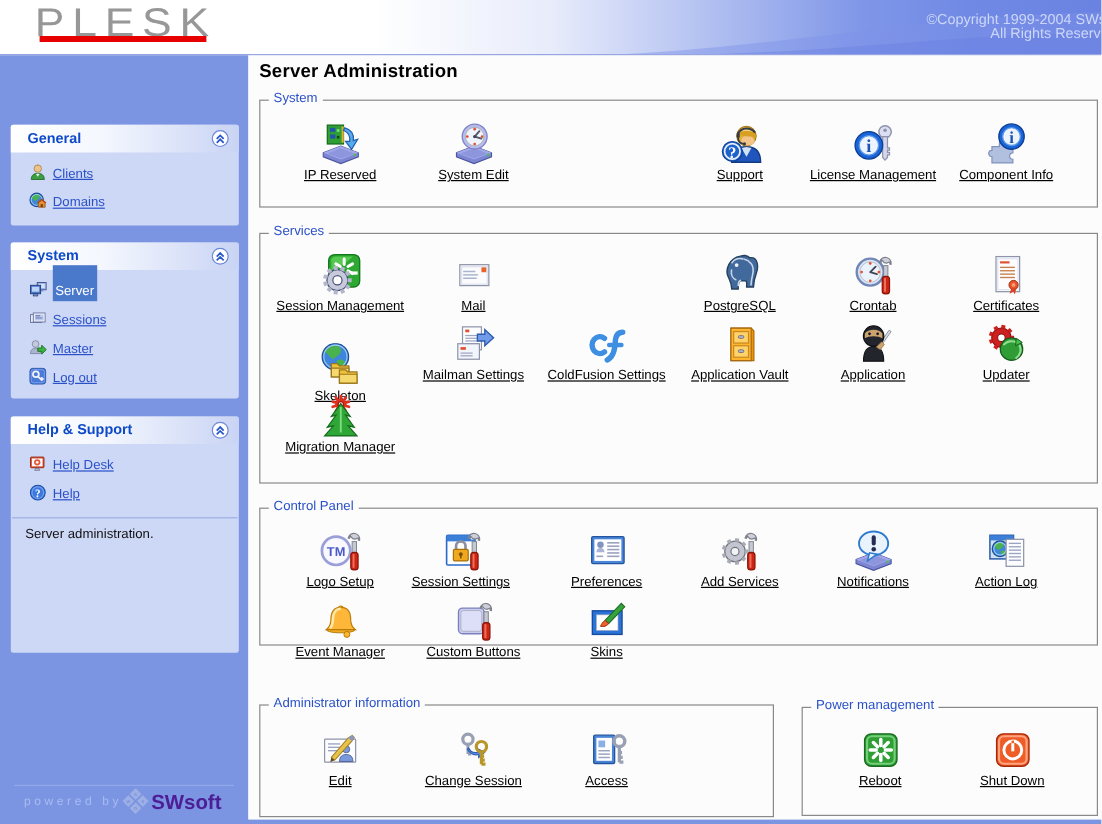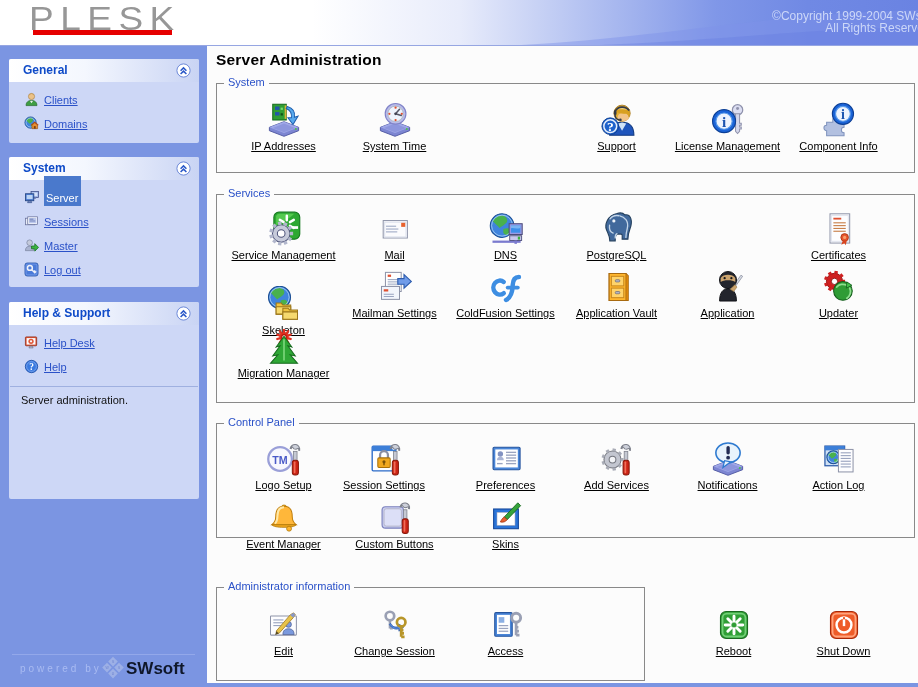--- a/index.html
+++ b/index.html
@@ -5,36 +5,36 @@
 #page { position:relative; width:918px; height:687px; }
 
 #header { position:absolute; left:0; top:0; width:918px; height:46px; overflow:hidden;
   background:linear-gradient(90deg,#ffffff 0%,#ffffff 34%,#e8ecfb 50%,#b3c1f1 64%,#8097e8 78%,#7089e4 88%,#6a83e2 100%);
   border-bottom:1px solid #96a6e2; }
 #plesk { position:absolute; left:29px; top:0px; font-size:37px; font-weight:400; letter-spacing:6.5px; color:#979797; transform:scaleY(0.9); transform-origin:left top; }
 #plesk-bar { position:absolute; left:33px; top:30px; width:139px; height:4.5px; background:#e60000; }
 .cpy { position:absolute; font-size:12px; color:#ccd7f8; white-space:nowrap; }
 
 #sidebar { position:absolute; left:0; top:46px; width:207px; height:641px; background:#7b95e2; }
-.pnl { position:absolute; left:9px; width:190px; background:#cdd7f6; border-radius:2px; }
+.pnl { position:absolute; left:9px; width:190px; background:#cdd7f6; border-radius:2px;margin-top:45px; }
 .ph { position:relative; height:23px; background:linear-gradient(90deg,#ffffff 0%,#f4f7fe 40%,#c9d4f4 100%); border-radius:2px 2px 0 0; }
 .pt { position:absolute; left:14px; top:4px; font-size:12px; font-weight:bold; color:#0e4ac8; }
 .chv { position:absolute; right:8px; top:4px; }
 .pi { position:relative; height:24px; padding-left:15px; padding-top:3px; white-space:nowrap; }
 .pi svg { vertical-align:-3px; margin-right:5px; }
 .lnk { font-size:11px; color:#2a51c8; text-decoration:underline; }
 .sel { font-size:11px; color:#ffffff; background:#4a79cc; padding:16px 3px 2px 2px; }
 .ph + .pi { margin-top:5px; }
 .sep { margin:8px 1px 0 1px; border-top:1px solid #9fb0e0; }
 .srvadm { margin:7px 0 0 12px; font-size:11px; color:#111; }
 
 #powered { position:absolute; left:0; top:608px; width:207px; }
 #pline { border-top:1px solid #93a8ea; margin:0 12px; }
 #ptext { margin:8px 0 0 20px; font-size:10px; letter-spacing:3px; color:#a9bbf2; display:inline-block; }
-#swsoft { position:absolute; left:100px; top:2px; font-size:17px; color:#0f172a; letter-spacing:0; }
+#swsoft { position:absolute; left:100px; top:2px; font-size:17px; color:#4c1d95; letter-spacing:0; }
 #swsoft b { font-weight:bold; font-family:"Liberation Sans",sans-serif; }
 
 #main { position:absolute; left:207px; top:46px; width:711px; height:637px; background:#fcfcfc; }
 #strip { position:absolute; left:0; top:683px; width:918px; height:4px; background:#7b95e2; }
 h1 { position:absolute; left:216px; top:51px; font-size:15.5px; color:#000000; font-weight:bold; letter-spacing:0.2px; }
 .fs { position:absolute; border:1px solid #898989; }
 .lg { position:absolute; left:7px; top:-8px; background:#fcfcfc; padding:0 4px; font-size:11px; color:#2a51c8; }
 .it { position:absolute; width:124px; text-align:center; }
 .it svg { display:block; margin:0 auto; }
 .lb { margin-top:2px; font-size:11px; color:#000; text-decoration:underline; white-space:nowrap; }
@@ -158,56 +158,59 @@
     </div>
 <div class="fs" style="left:216px;top:194px;width:699px;height:209px">
       <span class="lg">Services</span>
     </div>
 <div class="fs" style="left:216px;top:423px;width:699px;height:115px">
       <span class="lg">Control Panel</span>
     </div>
 <div class="fs" style="left:216px;top:587px;width:429px;height:94px">
       <span class="lg">Administrator information</span>
     </div>
+<div class="fs" style="left:668px;top:589px;width:247px;height:91px">
+      <span class="lg">Power management</span>
+    </div>
 <div class="it" style="left:221.5px;top:102px">
       <svg width="36" height="36" viewBox="0 0 32 32">
         <g transform="translate(0,1)">
           <path d="M3,21.5 L16,16.5 L29,21.5 L29,24.5 L16,29.5 L3,24.5 Z" fill="#7d86d2" stroke="#4c559f" stroke-width="0.8"></path>
           <path d="M3,21.5 L16,16.5 L29,21.5 L16,26.5 Z" fill="#a0a8e8"></path>
           <path d="M6,22 L16,18.2 L26,22 L16,25.8 Z" fill="#8d96dd"></path>
           <circle cx="26.5" cy="23" r="0.9" fill="#49c24c"></circle>
         </g>
         <rect x="6" y="2" width="12" height="14" fill="#2f9e33" stroke="#156a1c" stroke-width="0.9"></rect>
         <rect x="16.6" y="3" width="1.6" height="12" fill="#d8b23a"></rect>
         <rect x="8" y="4" width="4" height="3" fill="#2255aa"></rect>
         <rect x="8" y="9" width="4" height="3" fill="#2255aa"></rect>
         <rect x="13" y="5" width="2" height="2" fill="#77dd77"></rect>
         <rect x="13" y="10" width="2" height="2" fill="#114f16"></rect>
         <path d="M19,4 C24,5.5 26,9 25.3,13.5 L28.5,12.5 L24,20 L19.5,14 L22.6,14 C23,10.5 22,7.5 18,5.8 Z" fill="#58aaee" stroke="#1f5fae" stroke-width="0.9"></path>
       </svg>
-      <div class="lb">IP Addresses</div>
+      <div class="lb">IP Reserved</div>
     </div>
 <div class="it" style="left:332.5px;top:102px">
       <svg width="36" height="36" viewBox="0 0 32 32">
         <g transform="translate(0,1)">
           <path d="M3,21.5 L16,16.5 L29,21.5 L29,24.5 L16,29.5 L3,24.5 Z" fill="#7d86d2" stroke="#4c559f" stroke-width="0.8"></path>
           <path d="M3,21.5 L16,16.5 L29,21.5 L16,26.5 Z" fill="#a0a8e8"></path>
           <path d="M6,22 L16,18.2 L26,22 L16,25.8 Z" fill="#8d96dd"></path>
           <circle cx="26.5" cy="23" r="0.9" fill="#49c24c"></circle>
         </g>
         <circle cx="16.5" cy="10.5" r="9.2" fill="#b9bce8" stroke="#7f82c8" stroke-width="1"></circle>
         <circle cx="16.5" cy="10.5" r="6.8" fill="#eef3fd" stroke="#9aa" stroke-width="0.5"></circle>
         <circle cx="16.5" cy="5" r="1" fill="#e05030"></circle>
         <circle cx="16.5" cy="16" r="1" fill="#e05030"></circle>
         <circle cx="11" cy="10.5" r="1" fill="#e05030"></circle>
         <circle cx="22" cy="10.5" r="1" fill="#e05030"></circle>
         <path d="M16.5,10.5 L20,6.5 M16.5,10.5 L21.5,12" stroke="#555566" stroke-width="1.4" stroke-linecap="round"></path>
         <circle cx="16.5" cy="10.5" r="1.2" fill="#445"></circle>
       </svg>
-      <div class="lb">System Time</div>
+      <div class="lb">System Edit</div>
     </div>
 <div class="it" style="left:554.5px;top:102px">
       <svg width="36" height="36" viewBox="0 0 32 32">
         <path d="M9.5,29.5 C9.5,21 14.5,18 20.5,18 C26.5,18 31,21 31,29.5 Z" fill="#1f55bc" stroke="#123a80" stroke-width="1"></path>
         <path d="M20.5,18.2 L24.2,19 L20.5,25.5 L16.8,19 Z" fill="#cfe2f6"></path>
         <circle cx="20.5" cy="10" r="7.2" fill="#e2ae35" stroke="#a87818" stroke-width="0.8"></circle>
         <path d="M16.5,14.2 C16.5,11.5 18.5,9.8 21,9.8 C23.5,9.8 25.8,11 26.5,13 C26.8,13.8 26.5,14.8 26,15.6 C24.5,16.6 22.5,17.2 20.5,17.2 C19,17.2 17.5,16.5 16.9,15.6 Z" fill="#f2c488"></path>
         <path d="M14.5,7 C16,4.6 19,3.6 21.5,4.2 C24.5,4.9 26.5,6.5 27,9 C27.3,10.8 27,12.5 26.3,13.8 C26.3,12 25.6,10.8 24.4,10.2 C21.5,10.8 18.2,10.4 16.3,9.2 C15.8,10.2 15.3,11.8 15.2,13.5 C14.3,11.3 13.8,8.8 14.5,7 Z" fill="#d8a020"></path>
         <path d="M15.8,6.8 C17.2,4.9 19.8,4.1 22,4.7 C23.5,5.1 24.8,5.9 25.6,7 C23,6.2 19,6.2 15.8,6.8 Z" fill="#f0d07a"></path>
         <path d="M14.2,8.2 A7.6,7.6 0 0 1 26.8,7.6" fill="none" stroke="#333a48" stroke-width="1.5"></path>
@@ -245,57 +248,59 @@
 <div class="it" style="left:221.5px;top:211px">
       <svg width="36" height="36" viewBox="0 0 32 32">
         <rect x="7" y="1" width="23" height="24" rx="4.5" fill="#2da832" stroke="#157a1e" stroke-width="1"></rect>
         <path d="M9,4.5 A3.5,3.5 0 0 1 12,2.5 L25,2.5 C21,6.5 14,11 9,12.5 Z" fill="#55c94f"></path>
         <path d="M18.5,8.3 L18.5,4.3 M21.3,9.9 L24.7,7.9 M21.3,13.1 L24.7,15.1 M18.5,14.7 L18.5,18.7 M15.7,13.1 L12.3,15.1 M15.7,9.9 L12.3,7.9" stroke="#ffffff" stroke-width="2.2" fill="none" stroke-linecap="round"></path>
         <rect x="23.5" y="13.5" width="5" height="2.4" fill="#ffffff"></rect>
         <circle cx="13.5" cy="20" r="7.8" fill="#c6cada" stroke="#4c5278" stroke-width="0.9"></circle>
         <path d="M21.1,20.0 L24.1,20.0 M19.9,24.1 L22.4,25.7 M16.7,26.9 L17.9,29.6 M12.4,27.5 L12.0,30.5 M8.5,25.7 L6.6,28.0 M6.2,22.1 L3.3,23.0 M6.2,17.9 L3.3,17.0 M8.5,14.3 L6.6,12.0 M12.4,12.5 L12.0,9.5 M16.7,13.1 L17.9,10.4 M19.9,15.9 L22.4,14.3" stroke="#b2b7cc" stroke-width="3" fill="none"></path>
         <circle cx="13.5" cy="20" r="3.4" fill="#ffffff" stroke="#4c5278" stroke-width="0.9"></circle>
       </svg>
-      <div class="lb">Service Management</div>
+      <div class="lb">Session Management</div>
     </div>
 <div class="it" style="left:332.5px;top:211px">
       <svg width="36" height="36" viewBox="0 0 32 32">
         <rect x="5.5" y="8.5" width="21.5" height="15.5" fill="#fbfbfd" stroke="#8d93a8" stroke-width="0.9"></rect>
         <rect x="6.8" y="10" width="19" height="13" fill="none" stroke="#dfe3ee" stroke-width="1"></rect>
         <rect x="21.5" y="10.5" width="3.6" height="3.6" fill="#e8622e"></rect>
         <rect x="8" y="13.0" width="9" height="1.1" fill="#aab4cc"></rect>
         <rect x="8" y="15.5" width="11" height="1.1" fill="#aab4cc"></rect>
         <rect x="8" y="18.0" width="10" height="1.1" fill="#aab4cc"></rect>
       </svg>
       <div class="lb">Mail</div>
     </div>
-<div class="it" style="left:443.5px;top:211px">
-      <svg width="36" height="36" viewBox="0 0 32 32">
-        <rect x="4" y="26.3" width="25" height="2" fill="#7a7ace"></rect>
-        <circle cx="12.5" cy="13" r="10.5" fill="#3f84dd" stroke="#1c4f94" stroke-width="0.9"></circle>
-        <path d="M4.1,8.8 C 8.3,3.5 14.6,2.5 16.7,6.7 C 18.8,10.9 12.5,13.0 10.4,15.1 Z" fill="#49b14d"></path>
-        <path d="M13.6,16.1 C 17.8,14.1 20.9,16.1 19.9,19.3 C 17.8,22.5 14.6,21.4 13.6,19.3 Z" fill="#49b14d"></path>
-        <circle cx="12.5" cy="13" r="9.3" fill="none" stroke="#bdddf6" stroke-width="0.8" opacity="0.8"></circle>
-        <rect x="18.8" y="11.3" width="11.6" height="9.6" fill="#9a9ae4" stroke="#4c4c7a" stroke-width="0.9"></rect>
-        <rect x="20.4" y="12.9" width="8.4" height="6.4" fill="#3d8fea"></rect>
-        <path d="M20.4,12.9 L28.8,12.9 L28.8,15 C25,16.5 22,14.5 20.4,15.5 Z" fill="#7ab4f2"></path>
-        <rect x="19.3" y="22" width="10.6" height="4.2" fill="#c8c8ec" stroke="#4c4c7a" stroke-width="0.8"></rect>
-        <rect x="26.5" y="22.8" width="2" height="2.6" fill="#3db13d"></rect>
-        <rect x="23.5" y="26.2" width="2.2" height="3" fill="#7a7ace"></rect>
-      </svg>
-      <div class="lb">DNS</div>
-    </div>
 <div class="it" style="left:554.5px;top:211px">
       <svg width="36" height="36" viewBox="0 0 32 32">
         <path d="M16,2.2 C19,1.2 21.5,1.8 23,3.4 C25.5,3 27.6,4.4 28.3,6.8 C29.3,10 28.6,13 27.6,15.5 C26.6,18 25.9,21 25.7,25 L20.6,25 C20.6,22 21,20.5 19.4,20.5 L16.4,20.5 C14.6,20.5 14.4,22.5 14.4,26.5 L9.6,26.5 C9.6,22 8,20 6.6,16.5 C5,12.5 7.2,3.8 16,2.2 Z" fill="#41699c" stroke="#24405e" stroke-width="1"></path>
         <path d="M9.8,7 C11.8,4.3 15,3.6 17.8,4.2 M23.8,7.5 C25.5,9.7 25.9,12.5 25.1,15.7 C24.4,18.5 23.9,20.5 23.9,23.5 M19,4.5 C21,5 22.5,6 23.4,7.2" fill="none" stroke="#c3d5e8" stroke-width="1.2" stroke-linecap="round"></path>
         <circle cx="13.2" cy="8.8" r="1.4" fill="#eef3f9"></circle>
         <path d="M9.4,12.5 C8.9,16 10.4,18.8 12.6,19.6 M14.4,24 C14.4,22 14.8,20.8 16,20.2" fill="none" stroke="#c3d5e8" stroke-width="1.2" stroke-linecap="round"></path>
       </svg>
       <div class="lb">PostgreSQL</div>
+    </div>
+<div class="it" style="left:665.5px;top:211px">
+      <svg width="36" height="36" viewBox="0 0 32 32">
+        <circle cx="13.5" cy="14" r="10" fill="#d9e6f4" stroke="#7287b8" stroke-width="1.8"></circle>
+        <circle cx="13.5" cy="14" r="7.6" fill="#eaf2fb" stroke="#aab" stroke-width="0.5"></circle>
+        <circle cx="13.5" cy="7.6" r="1" fill="#e05030"></circle>
+        <circle cx="13.5" cy="20.4" r="1" fill="#e05030"></circle>
+        <circle cx="7.1" cy="14" r="1" fill="#e05030"></circle>
+        <circle cx="19.9" cy="14" r="1" fill="#e05030"></circle>
+        <path d="M13.5,14 L17.5,10 M13.5,14 L18.5,15.5" stroke="#445" stroke-width="1.4" stroke-linecap="round"></path>
+        <g transform="translate(20.0,4.0)">
+          <path d="M0.4,3.4 A4.3,4.3 0 1 1 9,3.4 L8,3.4 L8,1.6 L5.6,3.2 L3.8,3.2 L1.6,1.6 L1.4,3.4 Z" fill="#cdd0da" stroke="#7e818c" stroke-width="0.9" transform="rotate(12 4.7 3.5)"></path>
+          <rect x="3.4" y="5.2" width="3.2" height="9" fill="#c5c9d3" stroke="#7e818c" stroke-width="0.7"></rect>
+          <rect x="2.4" y="13.2" width="5.4" height="13" rx="2.2" fill="#cd2415" stroke="#891709" stroke-width="0.9"></rect>
+          <rect x="3.7" y="14.2" width="1.5" height="10.5" rx="0.7" fill="#ef6e58"></rect>
+        </g>
+      </svg>
+      <div class="lb">Crontab</div>
     </div>
 <div class="it" style="left:776.5px;top:211px">
       <svg width="36" height="36" viewBox="0 0 32 32">
         <rect x="8" y="2.5" width="17.5" height="26" fill="#fdfdff" stroke="#8d93a8" stroke-width="0.9"></rect>
         <rect x="9.3" y="4" width="15" height="23" fill="none" stroke="#e3e6f0" stroke-width="1"></rect>
         <rect x="11" y="6" width="7" height="1.6" fill="#e05030"></rect>
         <rect x="11" y="10.0" width="11" height="1" fill="#c87f4a"></rect>
         <rect x="11" y="12.5" width="11" height="1" fill="#c87f4a"></rect>
         <rect x="11" y="15.0" width="11" height="1" fill="#c87f4a"></rect>
         <rect x="11" y="17.5" width="11" height="1" fill="#c87f4a"></rect>

